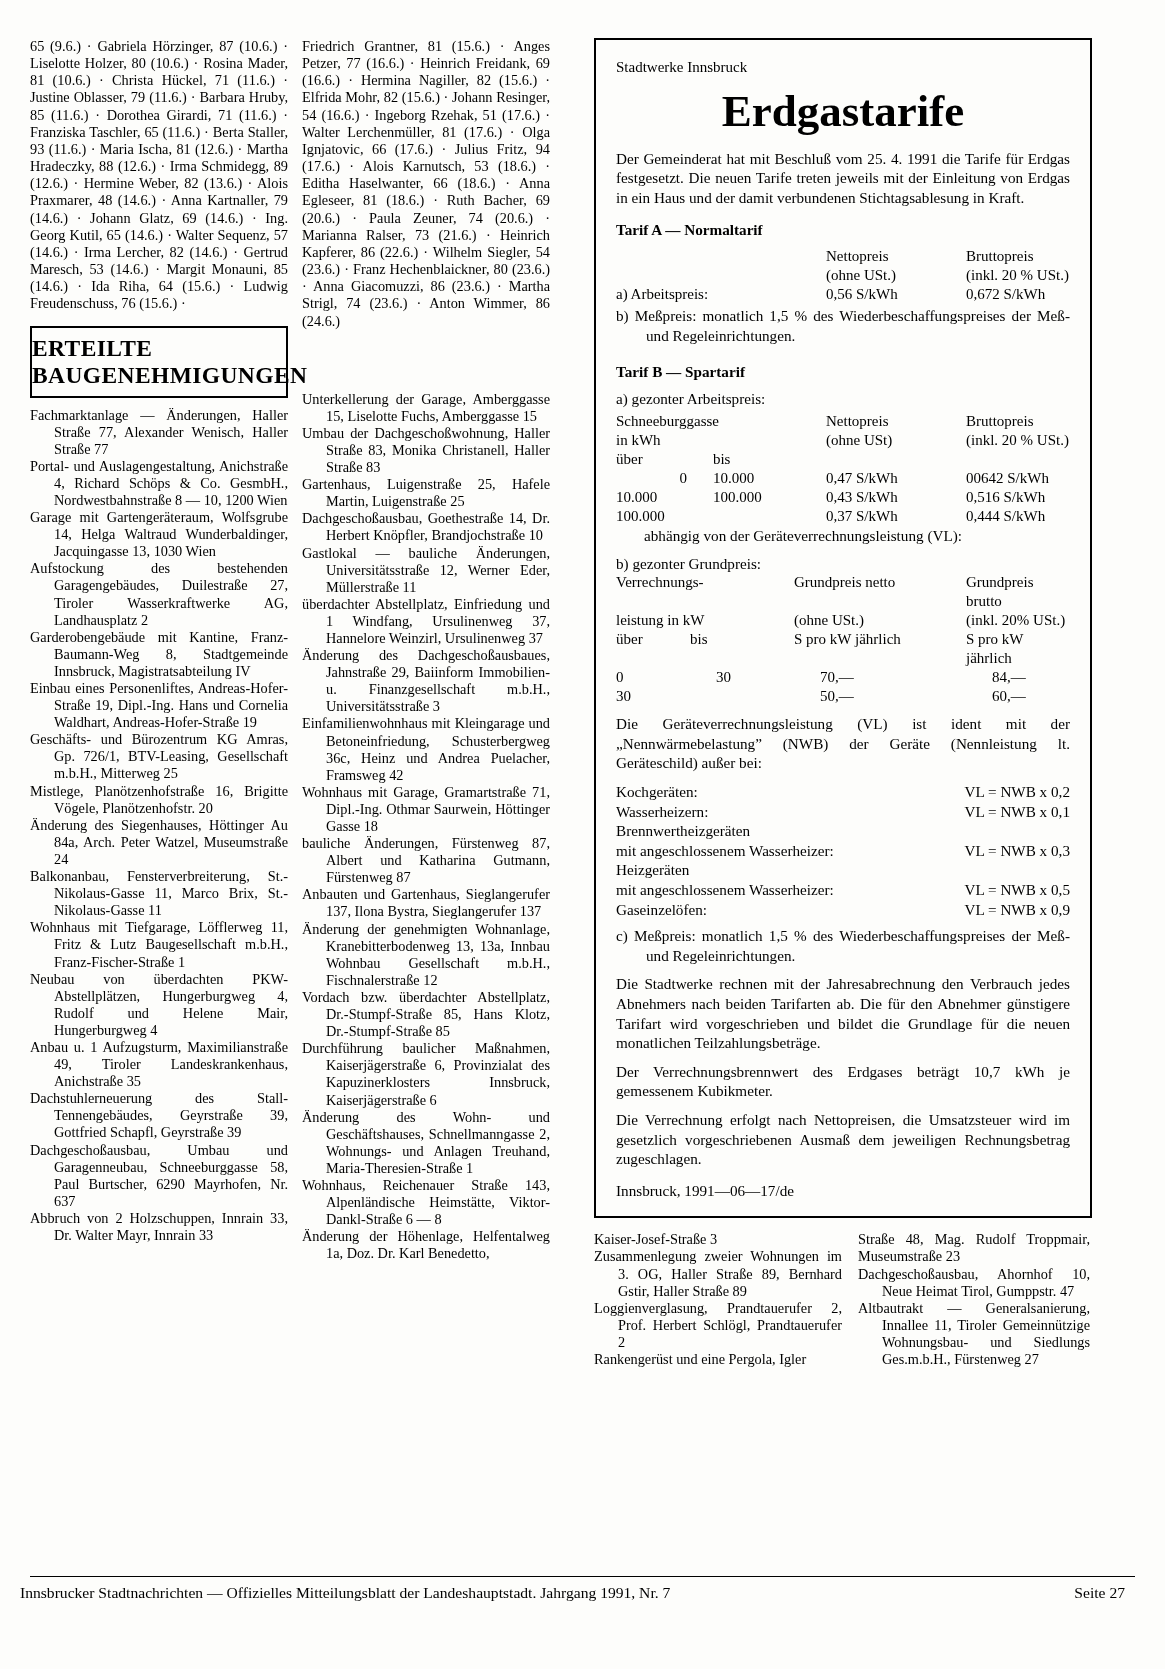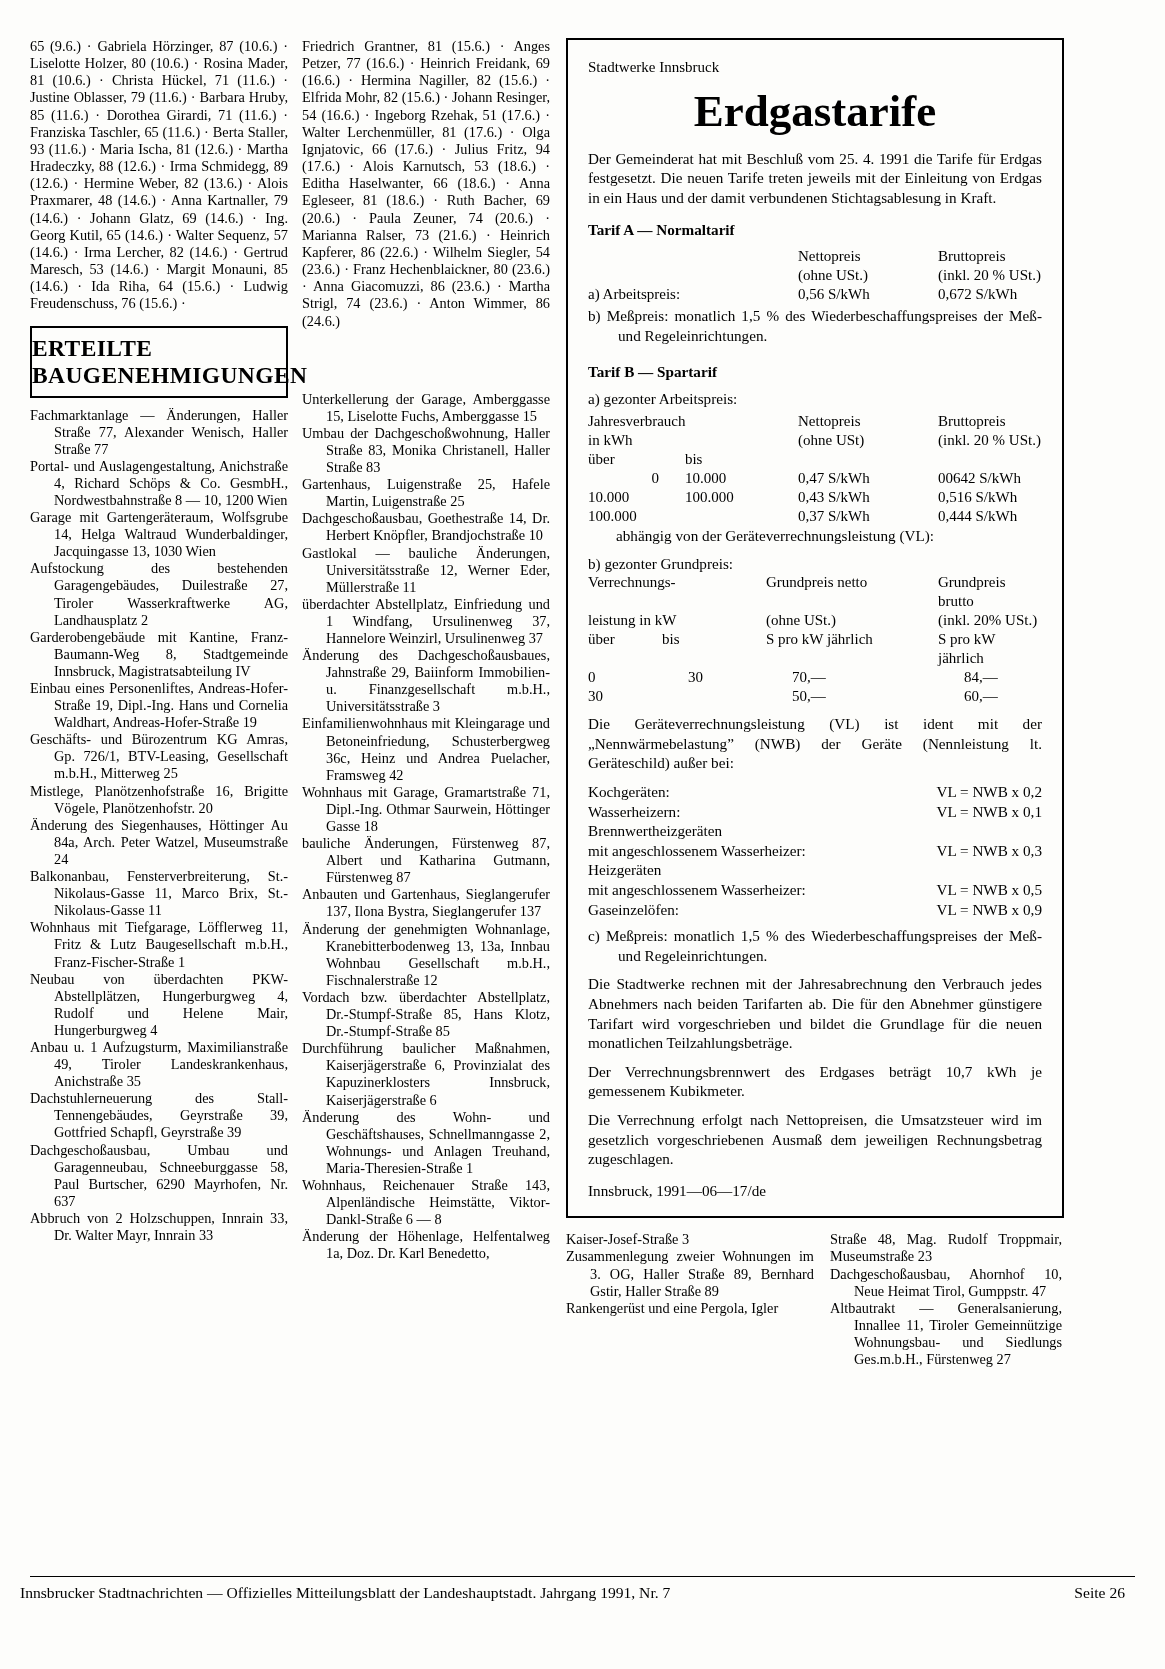--- a/index.html
+++ b/index.html
@@ -35,20 +35,21 @@
   .col-left {
     width: 258px;
     margin-right: 14px;
   }
   .col-mid {
     width: 248px;
     margin-right: 16px;
   }
   .col-right {
     width: 498px;
+    margin-left: 28px;
   }
   p {
     margin: 0 0 0 0;
     font-size: 14.3px;
     line-height: 17.1px;
     text-align: justify;
     text-justify: inter-word;
     hyphens: manual;
   }
   .names {
@@ -262,21 +263,21 @@
 
           <div class="smallnote hang2" style="margin-top:2px;">b) Meßpreis: monatlich 1,5 % des Wiederbeschaffungspreises der Meß- und Regeleinrichtungen.</div>
 
           <div class="tarif-head" style="margin-top:18px;">Tarif B — Spartarif</div>
 
           <div class="smallnote" style="margin-bottom:4px;">a) gezonter Arbeitspreis:</div>
 
           <table class="t tnum">
             <tbody>
                 <tr>
-              <td colspan="2" style="width:210px;">Jahresverbrauch</td>
+              <td colspan="2" style="width:210px;">Schneeburggasse</td>
               <td style="width:140px;">Nettopreis</td>
               <td>Bruttopreis</td>
             </tr>
             <tr>
               <td colspan="2">in kWh</td>
               <td>(ohne USt)</td>
               <td>(inkl. 20 % USt.)</td>
             </tr>
             <tr>
               <td class="c1">über</td>
@@ -378,31 +379,32 @@
           <div class="para">Der Verrechnungsbrennwert des Erdgases beträgt 10,7 kWh je gemessenem Kubikmeter.</div>
           <div class="para">Die Verrechnung erfolgt nach Nettopreisen, die Umsatzsteuer wird im gesetzlich vorgeschriebenen Ausmaß dem jeweiligen Rechnungsbetrag zugeschlagen.</div>
 
           <div class="para" style="margin-top:12px;margin-bottom:0;">Innsbruck, 1991—06—17/de</div>
         </div>
 
         <div class="cols-bottom">
           <div class="bcol2">
             <p class="hanging">Kaiser-Josef-Straße 3</p>
             <p class="hanging">Zusammenlegung zweier Wohnungen im 3. OG, Haller Straße 89, Bernhard Gstir, Haller Straße 89</p>
+            <p class="hanging">Loggienverglasung, Prandtauerufer 2, Prof. Herbert Schlögl, Prandtauerufer 2</p>
             <p class="hanging">Rankengerüst und eine Pergola, Igler</p>
           </div>
           <div class="bcol3">
             <p class="hanging" style="text-indent:0;padding-left:0;">Straße 48, Mag. Rudolf Troppmair, Museumstraße 23</p>
             <p class="hanging">Dachgeschoßausbau, Ahornhof 10, Neue Heimat Tirol, Gumppstr. 47</p>
             <p class="hanging">Altbautrakt — Generalsanierung, Innallee 11, Tiroler Gemeinnützige Wohnungsbau- und Siedlungs Ges.m.b.H., Fürstenweg 27</p>
           </div>
         </div>
       </div>
 
     </div>
   </div>
 
   <div class="footer-rule"></div>
   <div class="footer">
     <div>Innsbrucker Stadtnachrichten — Offizielles Mitteilungsblatt der Landeshauptstadt. Jahrgang 1991, Nr. 7</div>
-    <div>Seite 26</div>
+    <div>Seite 27</div>
   </div>
 </div>
 
 </body></html>

